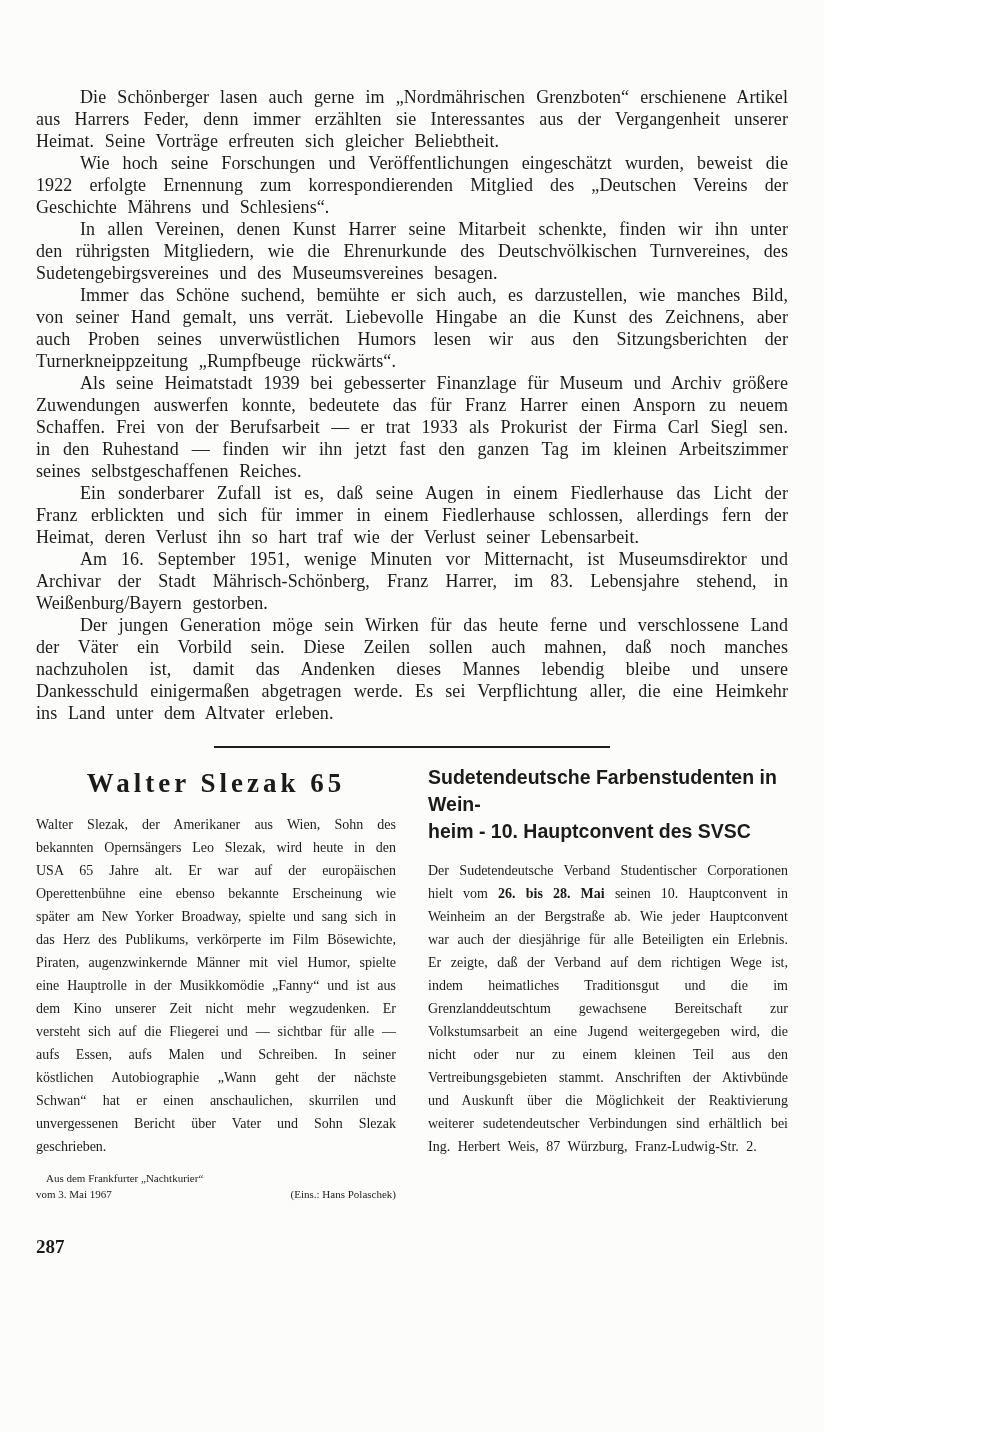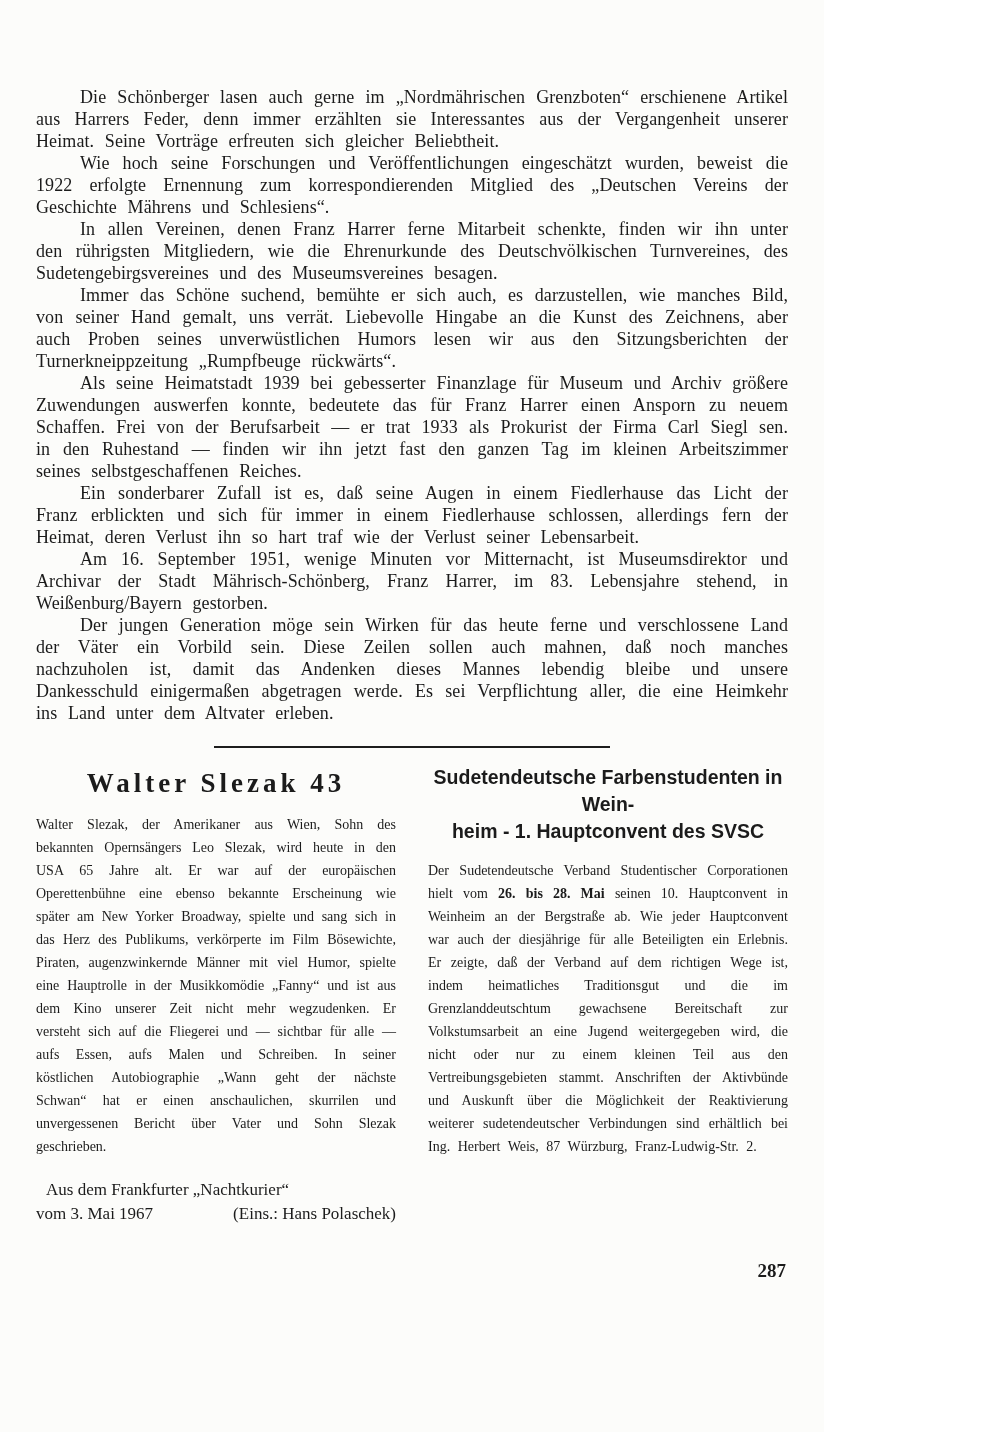--- a/index.html
+++ b/index.html
@@ -41,84 +41,83 @@
     text-align: center;
     margin: 4px 0 14px 0;
   }
   .col p.body {
     margin: 0;
     font-size: 14px;
     line-height: 23px;
     text-align: justify;
     word-spacing: 4px;
   }
-  .source { margin-top: 22px; font-size: 17px; }
+  .source { margin-top: 14px; font-size: 11px; }
   .source .src-line { padding-left: 10px; }
   .source-row { display: flex; justify-content: space-between; margin-top: 4px; text-align: center; }
   .right-title {
     font-family: "Liberation Sans", sans-serif;
     font-weight: bold;
     font-size: 19.5px;
     line-height: 27px;
-    text-align: center;
+    text-align: left;
     margin: 0 0 14px 0;
   }
   .right-title .tline { display: block; }
   .bold-dates { font-weight: bold; }
   .slogan {
     margin: 30px 0 0 0;
     font-weight: bold;
     font-size: 17.5px;
   }
   .slogan .spaced { letter-spacing: 5px; }
   .slogan .slogan-rest { margin-left: 16px; word-spacing: 10px; }
   .page-number {
-    text-align: right;
     font-weight: bold;
     font-size: 19px;
     margin-top: 36px;
     padding-right: 2px;
   }
 </style>
 </head>
 <body>
 
 <div class="page">
 
   <section class="main">
     <p class="para">Die Schönberger lasen auch gerne im „Nordmährischen Grenzboten“ erschienene Artikel aus Harrers Feder, denn immer erzählten sie Interessantes aus der Vergangenheit unserer Heimat. Seine Vorträge erfreuten sich gleicher Beliebtheit.</p>
     <p class="para">Wie hoch seine Forschungen und Veröffentlichungen eingeschätzt wurden, beweist die 1922 erfolgte Ernennung zum korrespondierenden Mitglied des „Deutschen Vereins der Geschichte Mährens und Schlesiens“.</p>
-    <p class="para">In allen Vereinen, denen Franz Harrer ferne Mitarbeit schenkte, finden wir ihn unter den rührigsten Mitgliedern, wie die Ehrenurkunde des Deutschvölkischen Turnvereines, des Sudetengebirgsvereines und des Museumsvereines besagen.</p>
+    <p class="para">In allen Vereinen, denen Kunst Harrer seine Mitarbeit schenkte, finden wir ihn unter den rührigsten Mitgliedern, wie die Ehrenurkunde des Deutschvölkischen Turnvereines, des Sudetengebirgsvereines und des Museumsvereines besagen.</p>
     <p class="para">Immer das Schöne suchend, bemühte er sich auch, es darzustellen, wie manches Bild, von seiner Hand gemalt, uns verrät. Liebevolle Hingabe an die Kunst des Zeichnens, aber auch Proben seines unverwüstlichen Humors lesen wir aus den Sitzungsberichten der Turnerkneippzeitung „Rumpfbeuge rückwärts“.</p>
     <p class="para">Als seine Heimatstadt 1939 bei gebesserter Finanzlage für Museum und Archiv größere Zuwendungen auswerfen konnte, bedeutete das für Franz Harrer einen Ansporn zu neuem Schaffen. Frei von der Berufsarbeit — er trat 1933 als Prokurist der Firma Carl Siegl sen. in den Ruhestand — finden wir ihn jetzt fast den ganzen Tag im kleinen Arbeitszimmer seines selbstgeschaffenen Reiches.</p>
     <p class="para">Ein sonderbarer Zufall ist es, daß seine Augen in einem Fiedlerhause das Licht der Franz erblickten und sich für immer in einem Fiedlerhause schlossen, allerdings fern der Heimat, deren Verlust ihn so hart traf wie der Verlust seiner Lebensarbeit.</p>
     <p class="para">Am 16. September 1951, wenige Minuten vor Mitternacht, ist Museumsdirektor und Archivar der Stadt Mährisch-Schönberg, Franz Harrer, im 83. Lebensjahre stehend, in Weißenburg/Bayern gestorben.</p>
     <p class="para">Der jungen Generation möge sein Wirken für das heute ferne und verschlossene Land der Väter ein Vorbild sein. Diese Zeilen sollen auch mahnen, daß noch manches nachzuholen ist, damit das Andenken dieses Mannes lebendig bleibe und unsere Dankesschuld einigermaßen abgetragen werde. Es sei Verpflichtung aller, die eine Heimkehr ins Land unter dem Altvater erleben.</p>
   </section>
 
   <div class="divider"></div>
 
   <div class="columns">
 
     <div class="col left">
-      <h2 class="left-title">Walter Slezak 43</h2>
+      <h2 class="left-title">Walter Slezak 65</h2>
       <p class="body">Walter Slezak, der Amerikaner aus Wien, Sohn des bekannten Opernsängers Leo Slezak, wird heute in den USA 65 Jahre alt. Er war auf der europäischen Operettenbühne eine ebenso bekannte Erscheinung wie später am New Yorker Broadway, spielte und sang sich in das Herz des Publikums, verkörperte im Film Bösewichte, Piraten, augenzwinkernde Männer mit viel Humor, spielte eine Hauptrolle in der Musikkomödie „Fanny“ und ist aus dem Kino unserer Zeit nicht mehr wegzudenken. Er versteht sich auf die Fliegerei und — sichtbar für alle — aufs Essen, aufs Malen und Schreiben. In seiner köstlichen Autobiographie „Wann geht der nächste Schwan“ hat er einen anschaulichen, skurrilen und unvergessenen Bericht über Vater und Sohn Slezak geschrieben.</p>
       <div class="source">
         <div class="src-line">Aus dem Frankfurter „Nachtkurier“</div>
         <div class="source-row">
           <span>vom 3. Mai 1967</span>
           <span>(Eins.: Hans Polaschek)</span>
         </div>
       </div>
     </div>
 
     <div class="col right">
       <h2 class="right-title">
         <span class="tline">Sudetendeutsche Farbenstudenten in Wein-</span>
-        <span class="tline">heim - 1. Hauptconvent des SVSC</span>
+        <span class="tline">heim - 10. Hauptconvent des SVSC</span>
       </h2>
       <p class="body"><span>Der Sudetendeutsche Verband Studentischer Corporationen hielt vom </span><b class="bold-dates">26. bis 28. Mai</b><span> seinen 10. Hauptconvent in Weinheim an der Bergstraße ab. Wie jeder Hauptconvent war auch der diesjährige für alle Beteiligten ein Erlebnis. Er zeigte, daß der Verband auf dem richtigen Wege ist, indem heimatliches Traditionsgut und die im Grenzlanddeutschtum gewachsene Bereitschaft zur Volkstumsarbeit an eine Jugend weitergegeben wird, die nicht oder nur zu einem kleinen Teil aus den Vertreibungsgebieten stammt. Anschriften der Aktivbünde und Auskunft über die Möglichkeit der Reaktivierung weiterer sudetendeutscher Verbindungen sind erhältlich bei Ing. Herbert Weis, 87 Würzburg, Franz-Ludwig-Str. 2.</span></p>
     </div>
 
   </div>
 
   <div class="page-number">287</div>
 
 </div>
 

